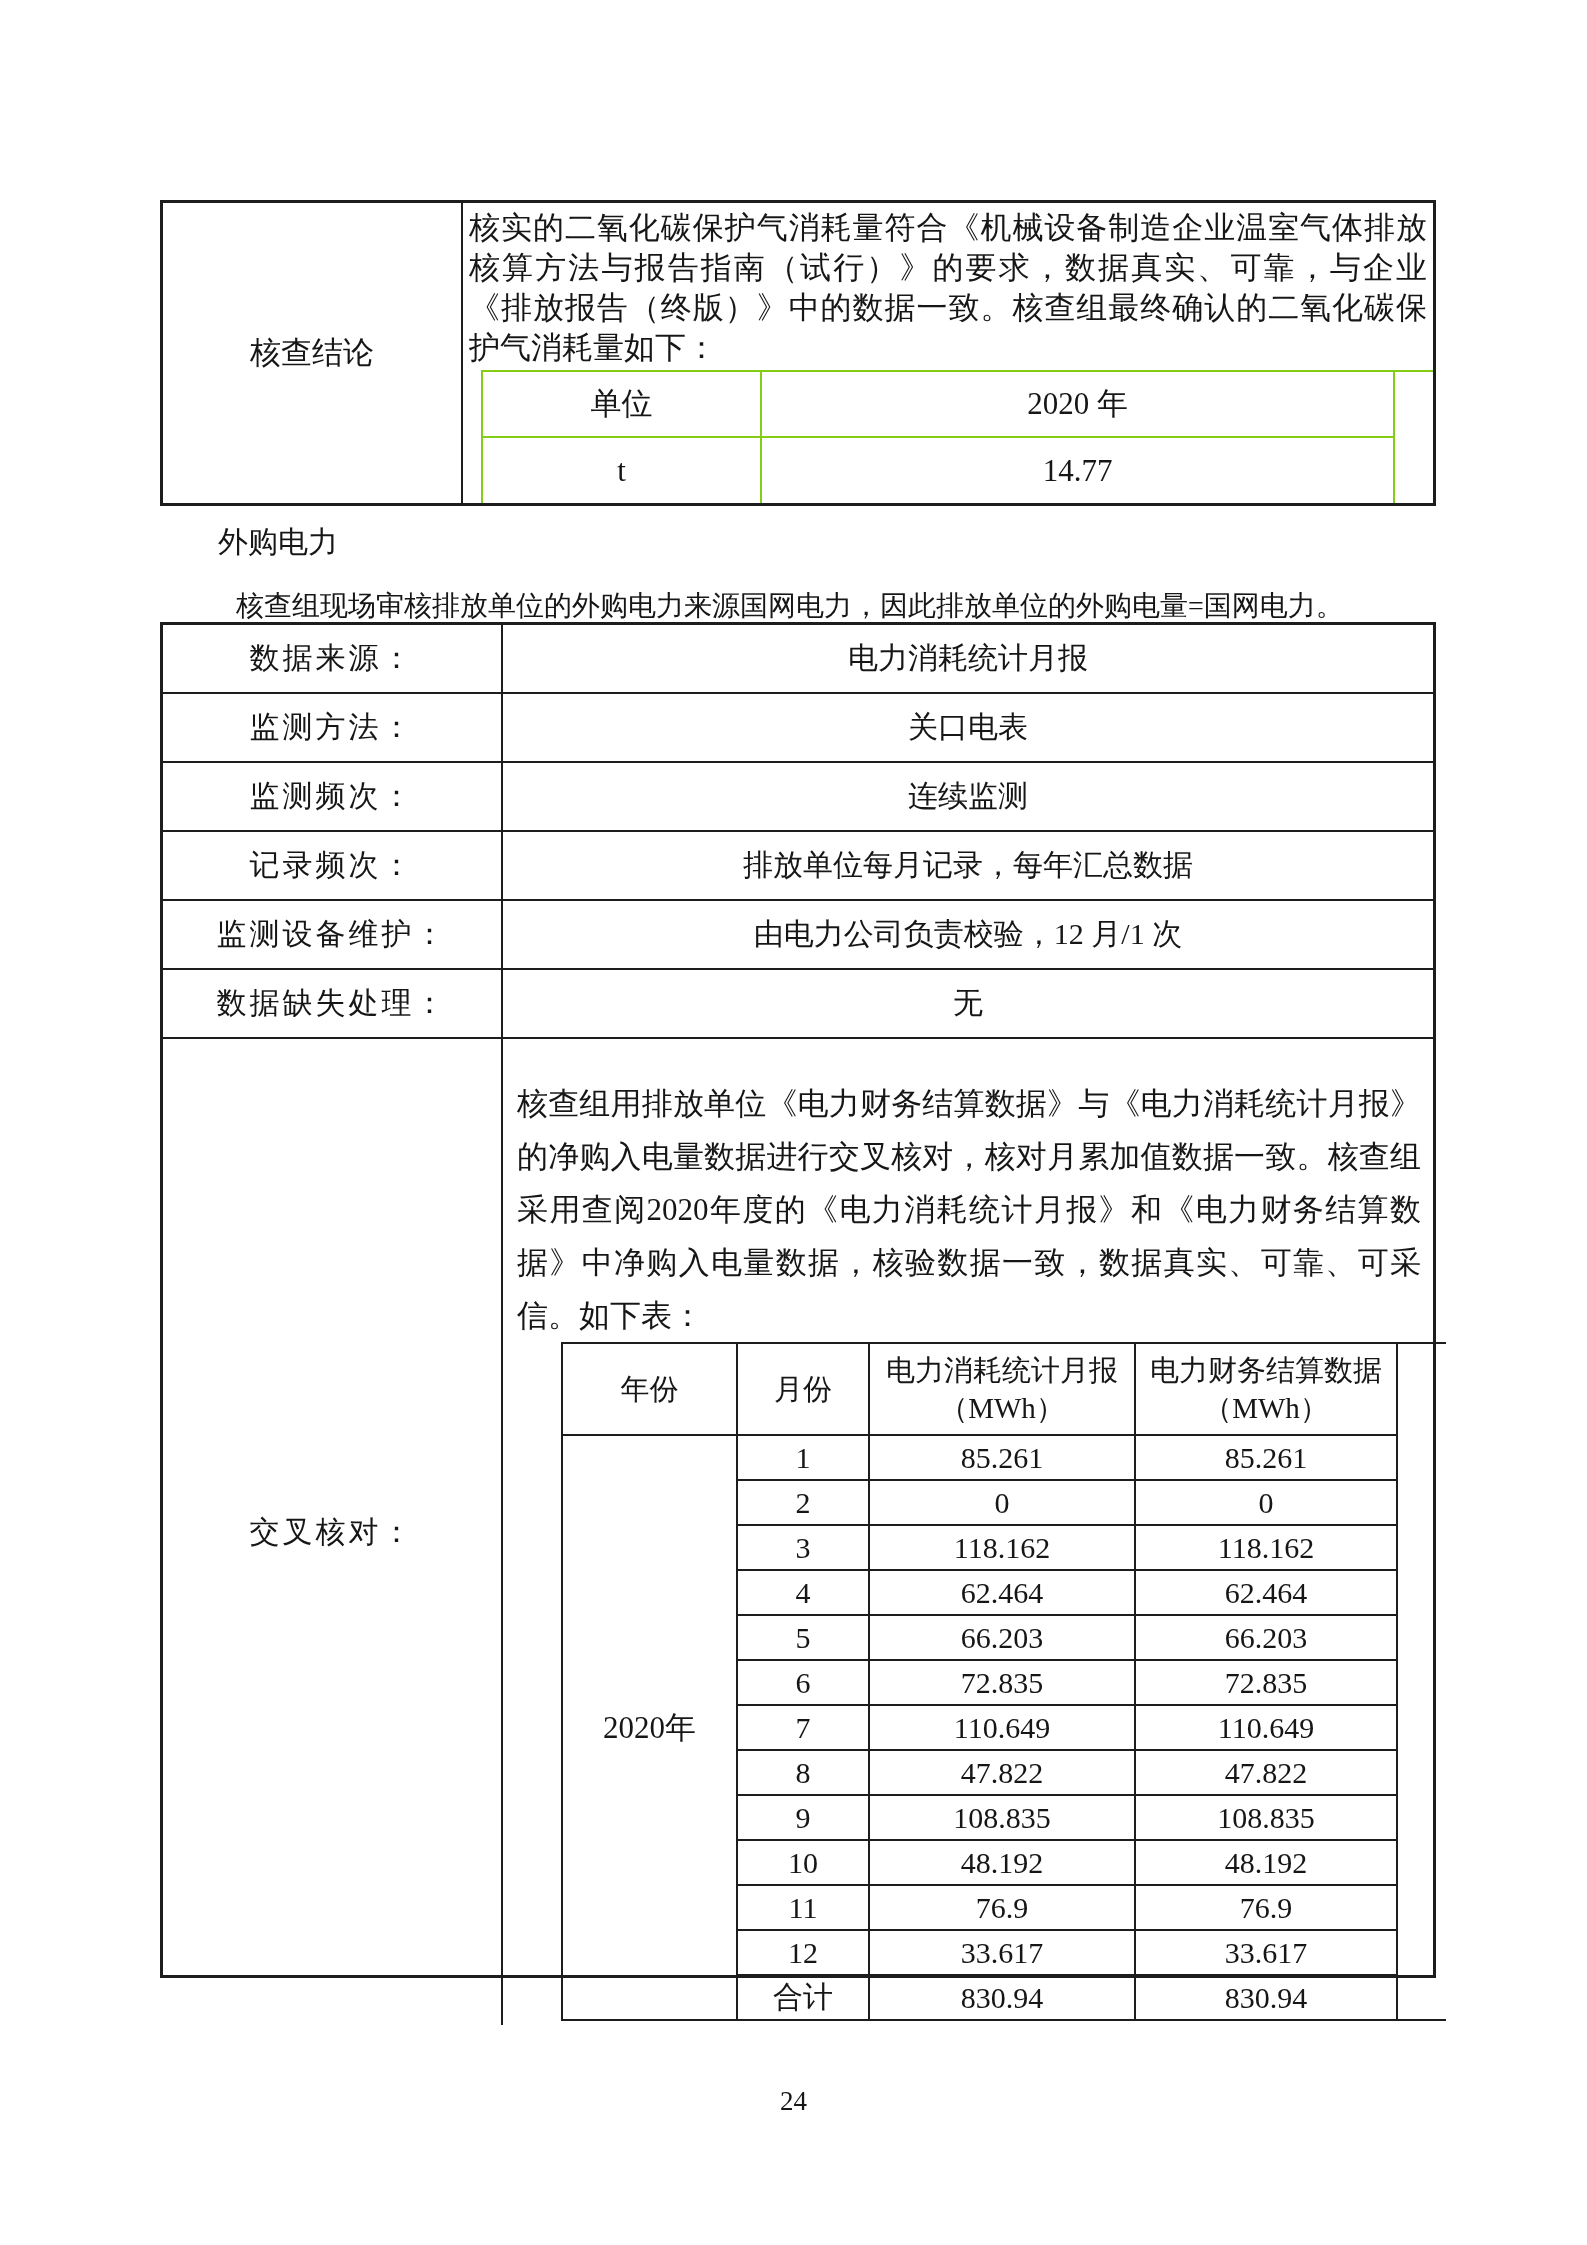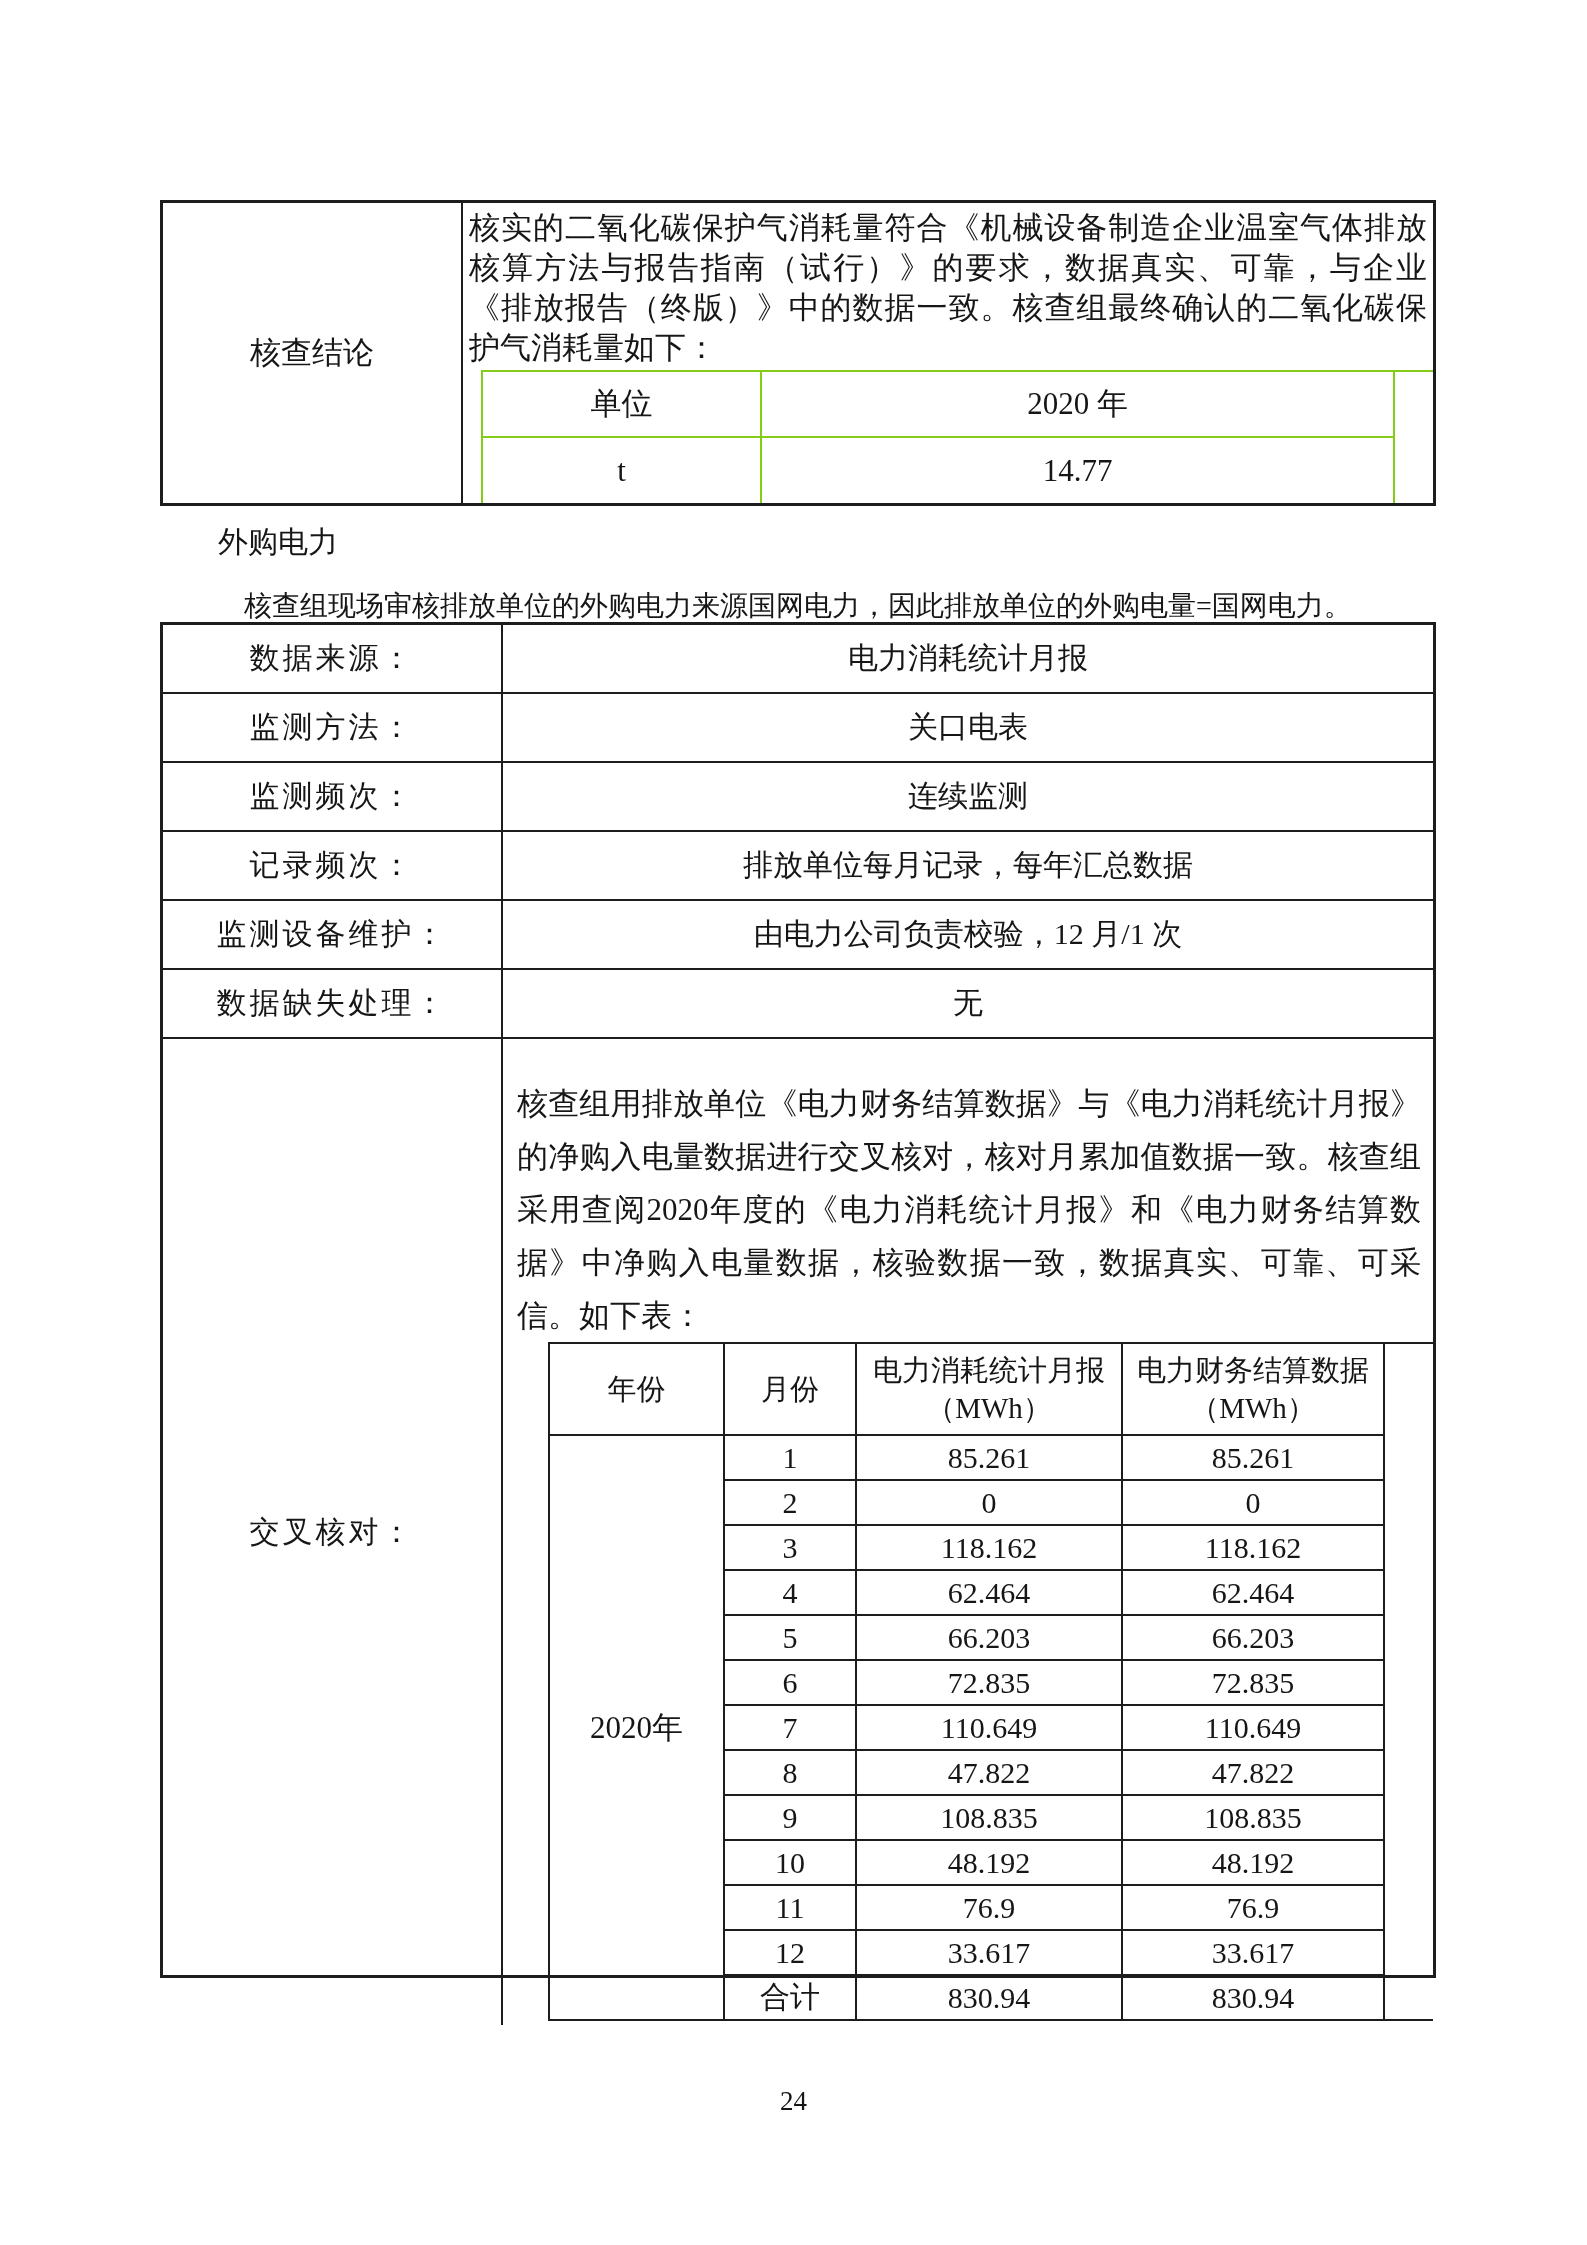--- a/index.html
+++ b/index.html
@@ -52,21 +52,21 @@
   .nt1 td.spacer { border-right: 0; border-bottom: 0; }
   .nt1 tr:last-child td { border-bottom: 0; }
   
   .sec-heading {
     position: absolute;
     left: 218px; top: 522px;
     font-size: 30px;
   }
   .sec-intro {
     position: absolute;
-    left: 244px; top: 587px;
+    left: 236px; top: 587px;
     font-size: 28px;
     white-space: nowrap;
   }
   
   .t2 {
     position: absolute;
     left: 160px; top: 622px;
     width: 1276px; height: 1356px;
     border: 3px solid #1d1d1d;
     display: flex; flex-direction: column;
@@ -87,21 +87,21 @@
   }
   .cross-cell { flex: 1; min-width: 0; display: flex; flex-direction: column; }
   .cross-para {
     padding: 38px 12px 0 14px;
     font-size: 31px;
     line-height: 53px;
     text-align: justify;
     text-justify: inter-ideograph;
   }
   .nt2 {
-    margin: auto 0 4px 45px;
+    margin: auto 0 4px 58px;
     width: calc(100% - 45px);
     border-collapse: collapse;
     table-layout: fixed;
   }
   .nt2 td {
     border: 2px solid #1d1d1d;
     height: 45px;
     text-align: center;
     vertical-align: middle;
     font-size: 30px;

